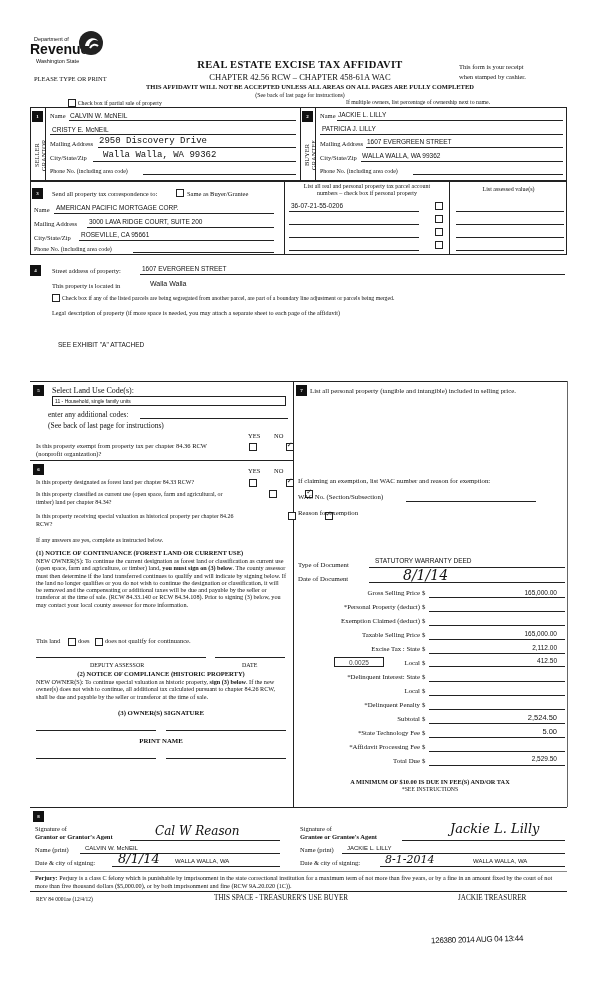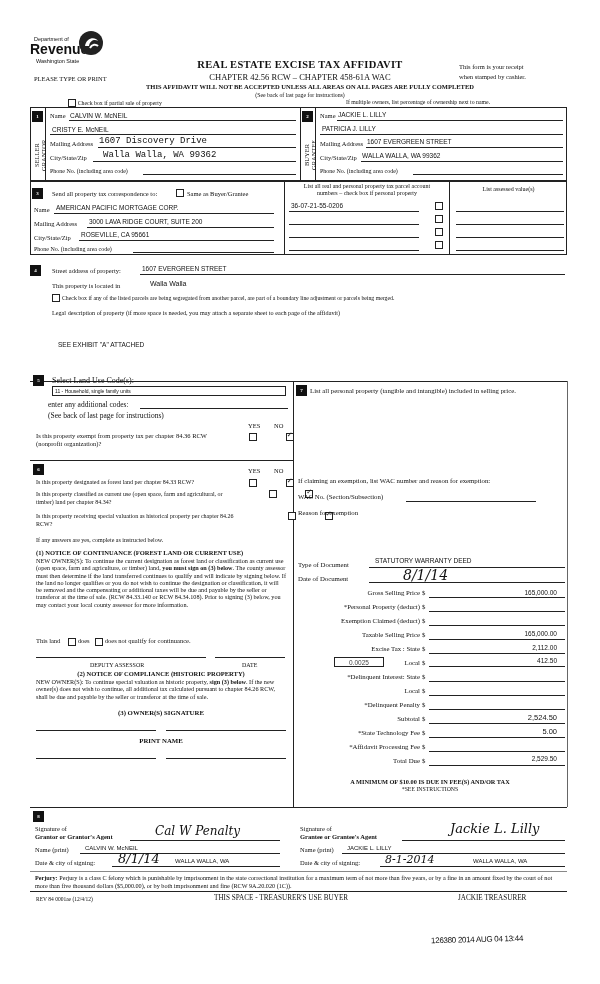--- a/index.html
+++ b/index.html
@@ -55,21 +55,21 @@
 <div class="abs" style="left:30px;top:107px;width:270px;height:74px;">
   <div class="abs" style="left:0;top:0;width:16px;height:74px;border-right:1px solid #222;"></div>
   <span class="num abs" style="left:2px;top:4px;">1</span>
   <div class="vert" style="left:3px;top:30px;height:36px;"><span>SELLER</span><br><span>GRANTOR</span></div>
   <span class="abs lbl" style="left:20px;top:5px;">Name</span>
   <span class="abs fill" style="left:40px;top:5px;">CALVIN W. McNEIL</span>
   <div class="line" style="left:39px;top:13px;width:227px;"></div>
   <span class="abs fill" style="left:22px;top:19px;">CRISTY E. McNEIL</span>
   <div class="line" style="left:20px;top:27px;width:246px;"></div>
   <span class="abs lbl" style="left:20px;top:33px;">Mailing Address</span>
-  <span class="abs mono" style="left:69px;top:29px;font-size:9px;">1607 Discovery Drive</span>
+  <span class="abs mono" style="left:69px;top:29px;font-size:9px;">2950 Discovery Drive</span>
   <div class="line" style="left:68px;top:40px;width:198px;"></div>
   <span class="abs lbl" style="left:20px;top:47px;">City/State/Zip</span>
   <span class="abs mono" style="left:73px;top:43px;font-size:9px;">Walla Walla, WA  99362</span>
   <div class="line" style="left:63px;top:54px;width:203px;"></div>
   <span class="abs lbl" style="left:20px;top:61px;font-size:6px;">Phone No. (including area code)</span>
   <div class="line" style="left:113px;top:67px;width:153px;"></div>
 </div>
 
 <div class="abs" style="left:300px;top:107px;width:267px;height:74px;">
   <div class="abs" style="left:0;top:0;width:16px;height:74px;border-right:1px solid #222;"></div>
@@ -150,21 +150,21 @@
   <span class="abs" style="left:22px;top:47px;font-size:6.2px;">Legal description of property (if more space is needed, you may attach a separate sheet to each page of the affidavit)</span>
   <span class="abs sans" style="left:28px;top:79px;font-size:6.5px;">SEE EXHIBIT "A" ATTACHED</span>
 </div>
 
 <div class="hline" style="left:30px;top:381px;width:537px;"></div>
 <div class="vline" style="left:293px;top:381px;height:426px;"></div>
 <div class="vline" style="left:567px;top:381px;height:426px;border-color:#666;"></div>
 <div class="hline" style="left:30px;top:460px;width:263px;"></div>
 <div class="hline" style="left:30px;top:807px;width:537px;"></div>
 
-<div class="abs" style="left:30px;top:371px;width:263px;height:79px;">
+<div class="abs" style="left:30px;top:381px;width:263px;height:79px;">
   <span class="num abs" style="left:3px;top:4px;">5</span>
   <span class="abs" style="left:22px;top:5px;font-size:8px;">Select Land Use Code(s):</span>
   <div class="abs" style="left:22px;top:15px;width:234px;height:10px;border:1px solid #222;">
     <span class="sans" style="position:absolute;left:2px;top:1px;font-size:5px;">11 - Household, single family units</span>
   </div>
   <span class="abs" style="left:18px;top:29px;font-size:7.5px;">enter any additional codes:</span>
   <div class="line" style="left:110px;top:37px;width:148px;"></div>
   <span class="abs" style="left:18px;top:40px;font-size:7.5px;">(See back of last page for instructions)</span>
   <span class="abs" style="left:218px;top:51px;font-size:6.5px;">YES</span>
   <span class="abs" style="left:244px;top:51px;font-size:6.5px;">NO</span>
@@ -296,21 +296,21 @@
   </div>
   <div class="abs center" style="left:0;top:397px;width:274px;font-size:6.3px;font-weight:bold;">A MINIMUM OF $10.00 IS DUE IN FEE(S) AND/OR TAX</div>
   <div class="abs center" style="left:0;top:405px;width:274px;font-size:5.8px;">*SEE INSTRUCTIONS</div>
 </div>
 
 <div class="abs" style="left:30px;top:808px;width:537px;height:90px;">
   <span class="num abs" style="left:3px;top:3px;">8</span>
 
   <span class="abs" style="left:5px;top:17px;font-size:6.5px;">Signature of</span>
   <span class="abs" style="left:5px;top:25px;font-size:6.5px;font-weight:bold;">Grantor or Grantor's Agent</span>
-  <span class="abs hand" style="left:125px;top:16px;font-size:12px;">Cal W Penalty</span>
+  <span class="abs hand" style="left:125px;top:16px;font-size:12px;">Cal W Reason</span>
   <div class="line" style="left:100px;top:32px;width:150px;"></div>
   <span class="abs" style="left:5px;top:38px;font-size:6.5px;">Name (print)</span>
   <span class="abs fill" style="left:55px;top:37px;font-size:6px;">CALVIN W. McNEIL</span>
   <div class="line" style="left:50px;top:45px;width:200px;"></div>
   <span class="abs" style="left:5px;top:51px;font-size:6.5px;">Date &amp; city of signing:</span>
   <span class="abs hand" style="left:88px;top:43px;font-size:13px;">8/1/14</span>
   <span class="abs fill" style="left:145px;top:50px;font-size:6px;">WALLA WALLA, WA</span>
   <div class="line" style="left:82px;top:58px;width:168px;"></div>
 
   <span class="abs" style="left:270px;top:17px;font-size:6.5px;">Signature of</span>

